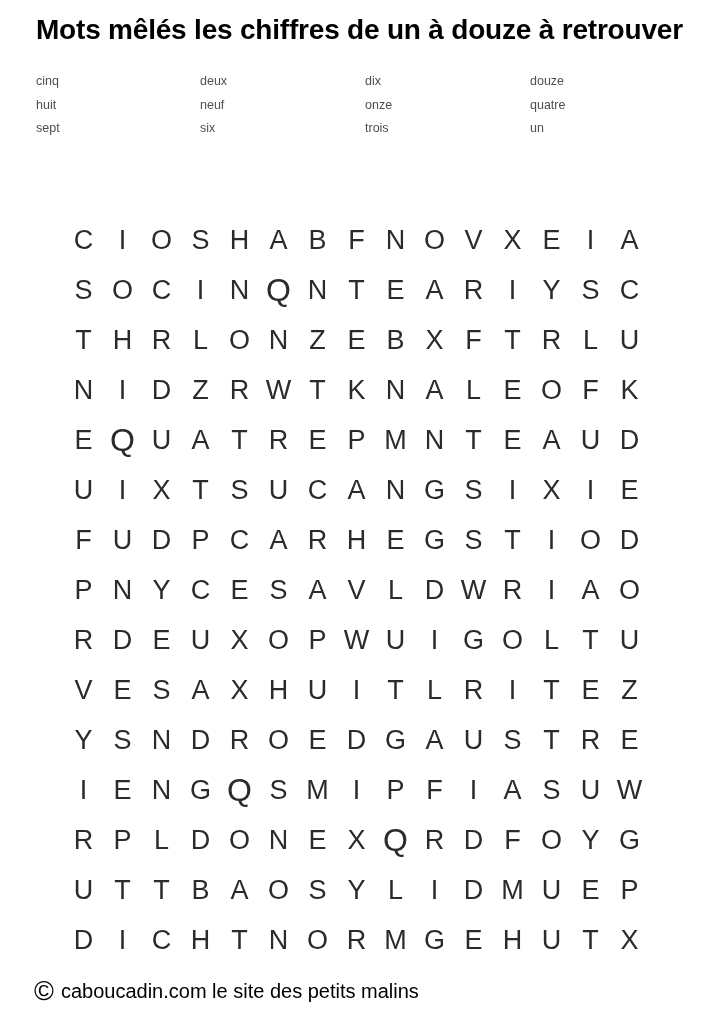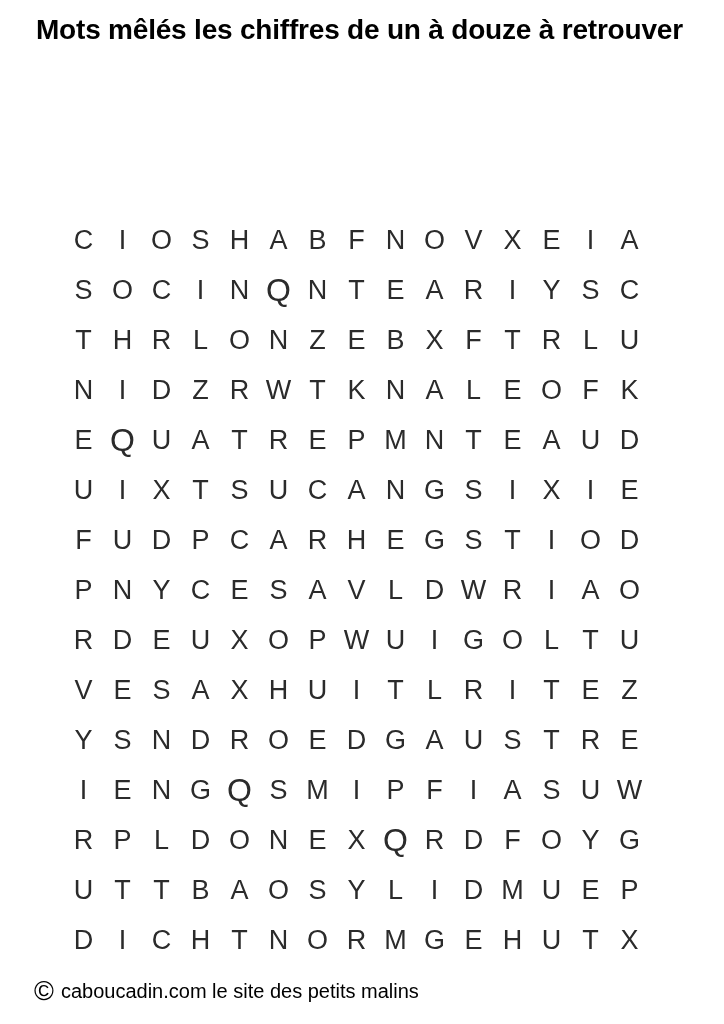--- a/index.html
+++ b/index.html
@@ -85,20 +85,42 @@
     white-space: nowrap;
   }
 </style>
 </head>
 <body>
 
 <div class="page">
 
   <h1 class="title">Mots mêlés les chiffres de un à douze à retrouver</h1>
 
+  <div class="word-list">
+      <div class="word-col">
+        <div class="word">cinq</div>
+        <div class="word">huit</div>
+        <div class="word">sept</div>
+      </div>
+      <div class="word-col">
+        <div class="word">deux</div>
+        <div class="word">neuf</div>
+        <div class="word">six</div>
+      </div>
+      <div class="word-col">
+        <div class="word">dix</div>
+        <div class="word">onze</div>
+        <div class="word">trois</div>
+      </div>
+      <div class="word-col">
+        <div class="word">douze</div>
+        <div class="word">quatre</div>
+        <div class="word">un</div>
+      </div>
+    </div>
 
   <div class="letter-grid">
       <div class="cell">C</div>
       <div class="cell">I</div>
       <div class="cell">O</div>
       <div class="cell">S</div>
       <div class="cell">H</div>
       <div class="cell">A</div>
       <div class="cell">B</div>
       <div class="cell">F</div>

